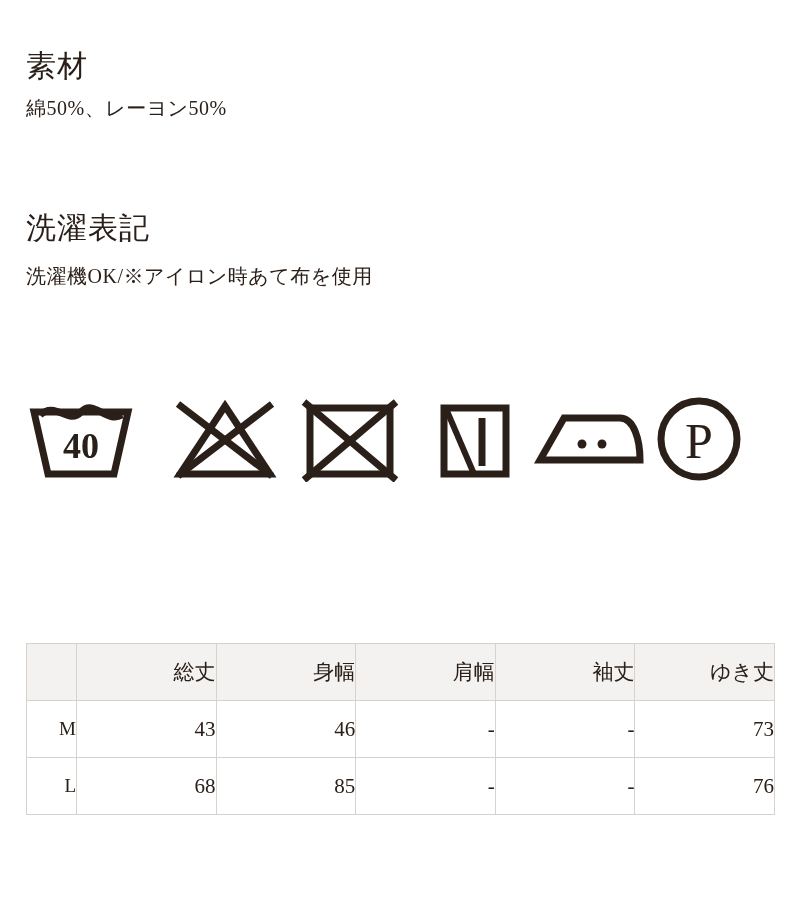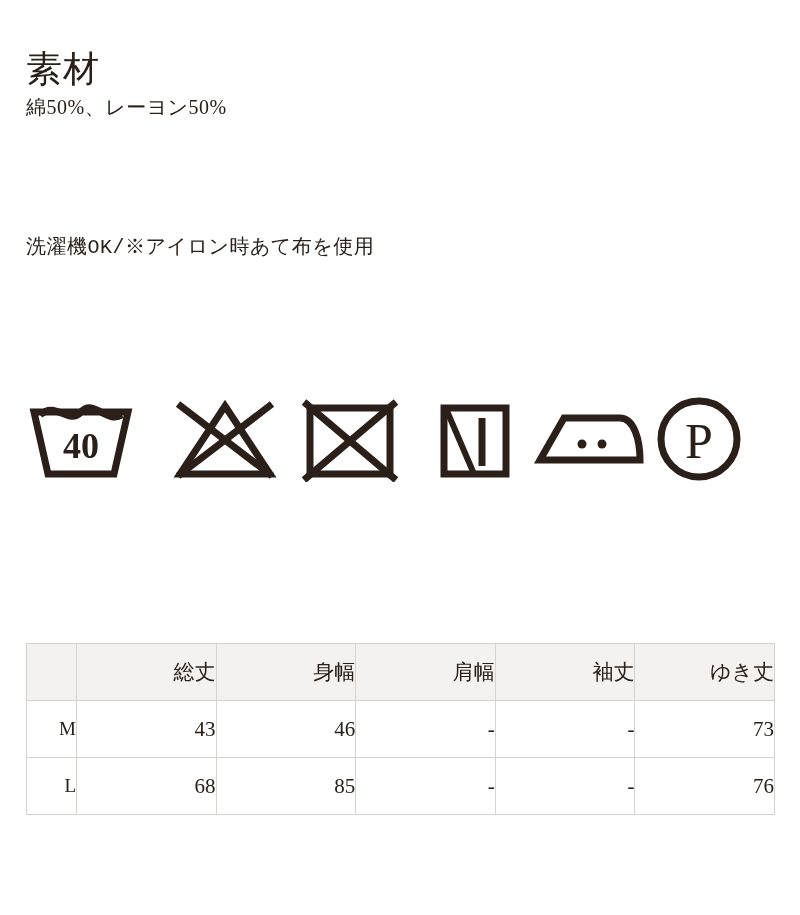--- a/index.html
+++ b/index.html
@@ -18,52 +18,51 @@
   .page {
     position: absolute;
     left: 0;
     top: 0;
     width: 800px;
     height: 915px;
   }
 
   
   .section-title {
-    font-size: 36px;
+    font-size: 30px;
     font-weight: normal;
     letter-spacing: 1px;
     color: #2b2019;
     margin: 0;
     line-height: 1.2;
   }
   .section-body {
     font-size: 20px;
     letter-spacing: 0.5px;
     color: #2b2019;
     margin: 0;
     line-height: 1.4;
   }
 
   #material-block {
     position: absolute;
     left: 26px;
     top: 48px;
   }
   #material-block .section-body {
-    margin-top: 2px;
+    margin-top: 10px;
   }
 
   #care-block {
     position: absolute;
     left: 26px;
     top: 210px;
   }
   #care-block .section-body {
-    margin-top: 24px;
-    font-family: Liberation Mono, monospace;
+    margin-top: 16px;
   }
 
   
   #care-symbols {
     position: absolute;
     left: 22px;
     top: 382px;
     width: 712px;
     height: 110px;
   }
@@ -125,20 +124,21 @@
 <body>
 
 <div class="page">
 
   <div id="material-block">
     <h2 class="section-title">素材</h2>
     <p class="section-body">綿50%、レーヨン50%</p>
   </div>
 
   <div id="care-block">
+    <h2 class="section-title">洗濯表記</h2>
     <p class="section-body">洗濯機OK/※アイロン時あて布を使用</p>
   </div>
 
   <div id="care-symbols">
 
     <div class="symbol" style="left:4px;text-align:center;">
       <svg width="110" height="100" viewBox="0 0 110 100">
         <path d="M8 30 L102 30 L88 92 L22 92 Z" fill="none" stroke="#2b2019" stroke-width="7" stroke-linejoin="miter"></path>
         <path d="M14 33 C30 18, 42 44, 55 30 C68 16, 80 42, 96 33" fill="none" stroke="#2b2019" stroke-width="7" stroke-linecap="butt"></path>
         <text x="55" y="76" text-anchor="middle" font-family="'Liberation Serif', serif" font-size="36" font-weight="bold" fill="#2b2019">40</text>

